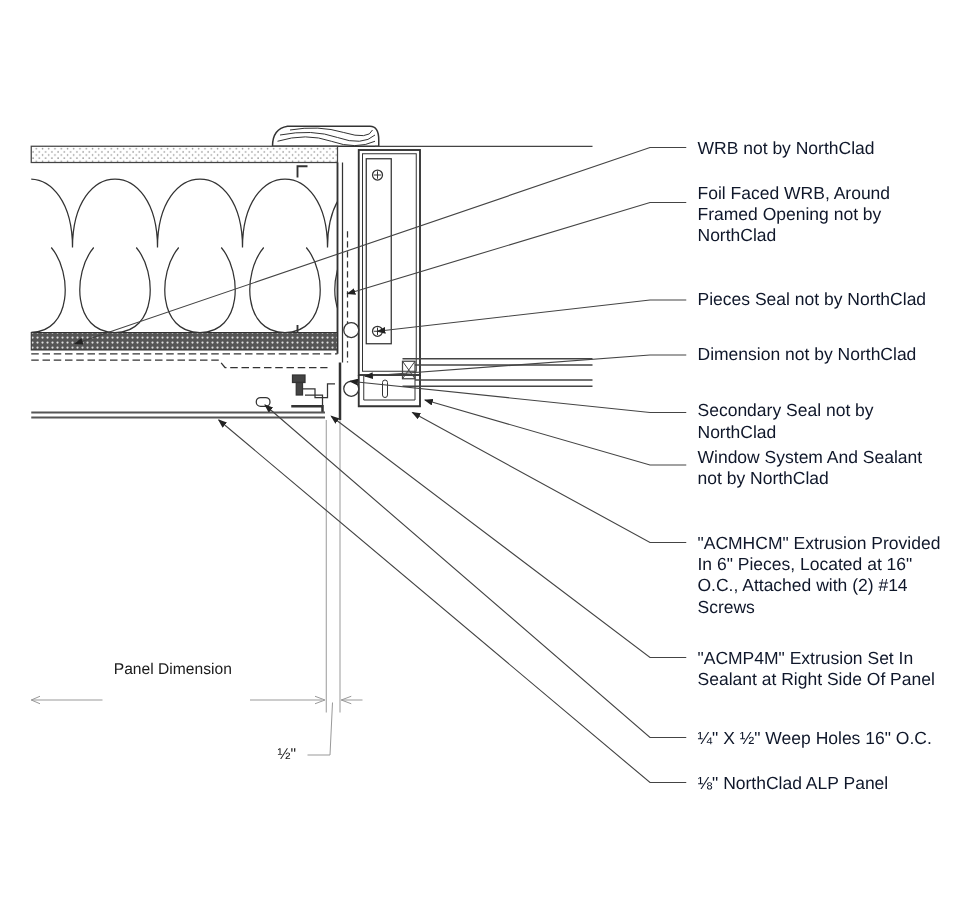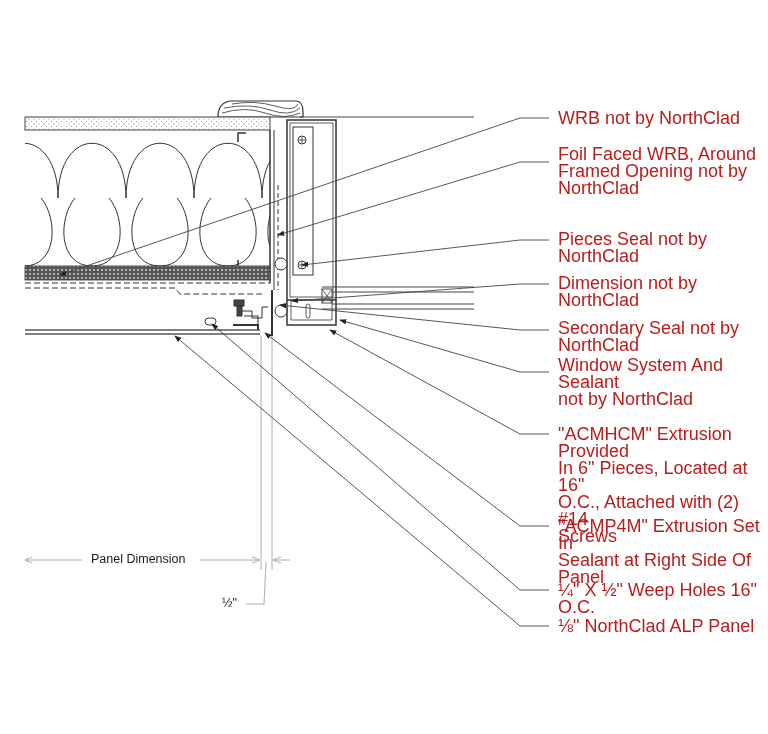--- a/index.html
+++ b/index.html
@@ -1,18 +1,18 @@
 <!DOCTYPE html>
 <html><head>
   <meta charset="utf-8">
   <style>
     html, body { margin: 0; padding: 0; background: #ffffff; }
     body { width: 768px; height: 734px; position: relative; overflow: hidden; font-family: "Liberation Sans", sans-serif; }
     #drawing { position: absolute; left: 0; top: 0; width: 768px; height: 734px; }
-    .callout-label { position: absolute; left: 558px; font-size: 18px; line-height: 17px; color: #b91c1c; white-space: pre-line; }
+    .callout-label { position: absolute; left: 558px; font-size: 14px; line-height: 17px; color: #0f172a; white-space: pre-line; }
     .dim-label { position: absolute; font-size: 12.5px; color: #1a1a1a; white-space: nowrap; }
   </style>
 </head>
 <body>
 
 <svg id="drawing" viewBox="0 0 768 734" xmlns="http://www.w3.org/2000/svg">
   <defs>
     <pattern id="dots" width="5" height="5" patternUnits="userSpaceOnUse">
       <rect width="5" height="5" fill="#fff"></rect>
       <circle cx="1.5" cy="1.5" r="0.6" fill="#888"></circle>
@@ -138,14 +138,14 @@
   <div class="callout-label" style="top:426px">"ACMHCM" Extrusion Provided
 In 6" Pieces, Located at 16"
 O.C., Attached with (2) #14
 Screws</div>
   <div class="callout-label" style="top:518px">"ACMP4M" Extrusion Set In
 Sealant at Right Side Of Panel</div>
   <div class="callout-label" style="top:582px">¼" X ½" Weep Holes 16" O.C.</div>
   <div class="callout-label" style="top:618px">⅛" NorthClad ALP Panel</div>
 </div>
 
-<div class="dim-label" style="left:91px; top:552px;">Panel Dimension</div>
+<div class="dim-label" style="left:91px; top:528px;">Panel Dimension</div>
 <div class="dim-label" style="left:222px; top:596px;">½"</div>
 
 </body></html>

